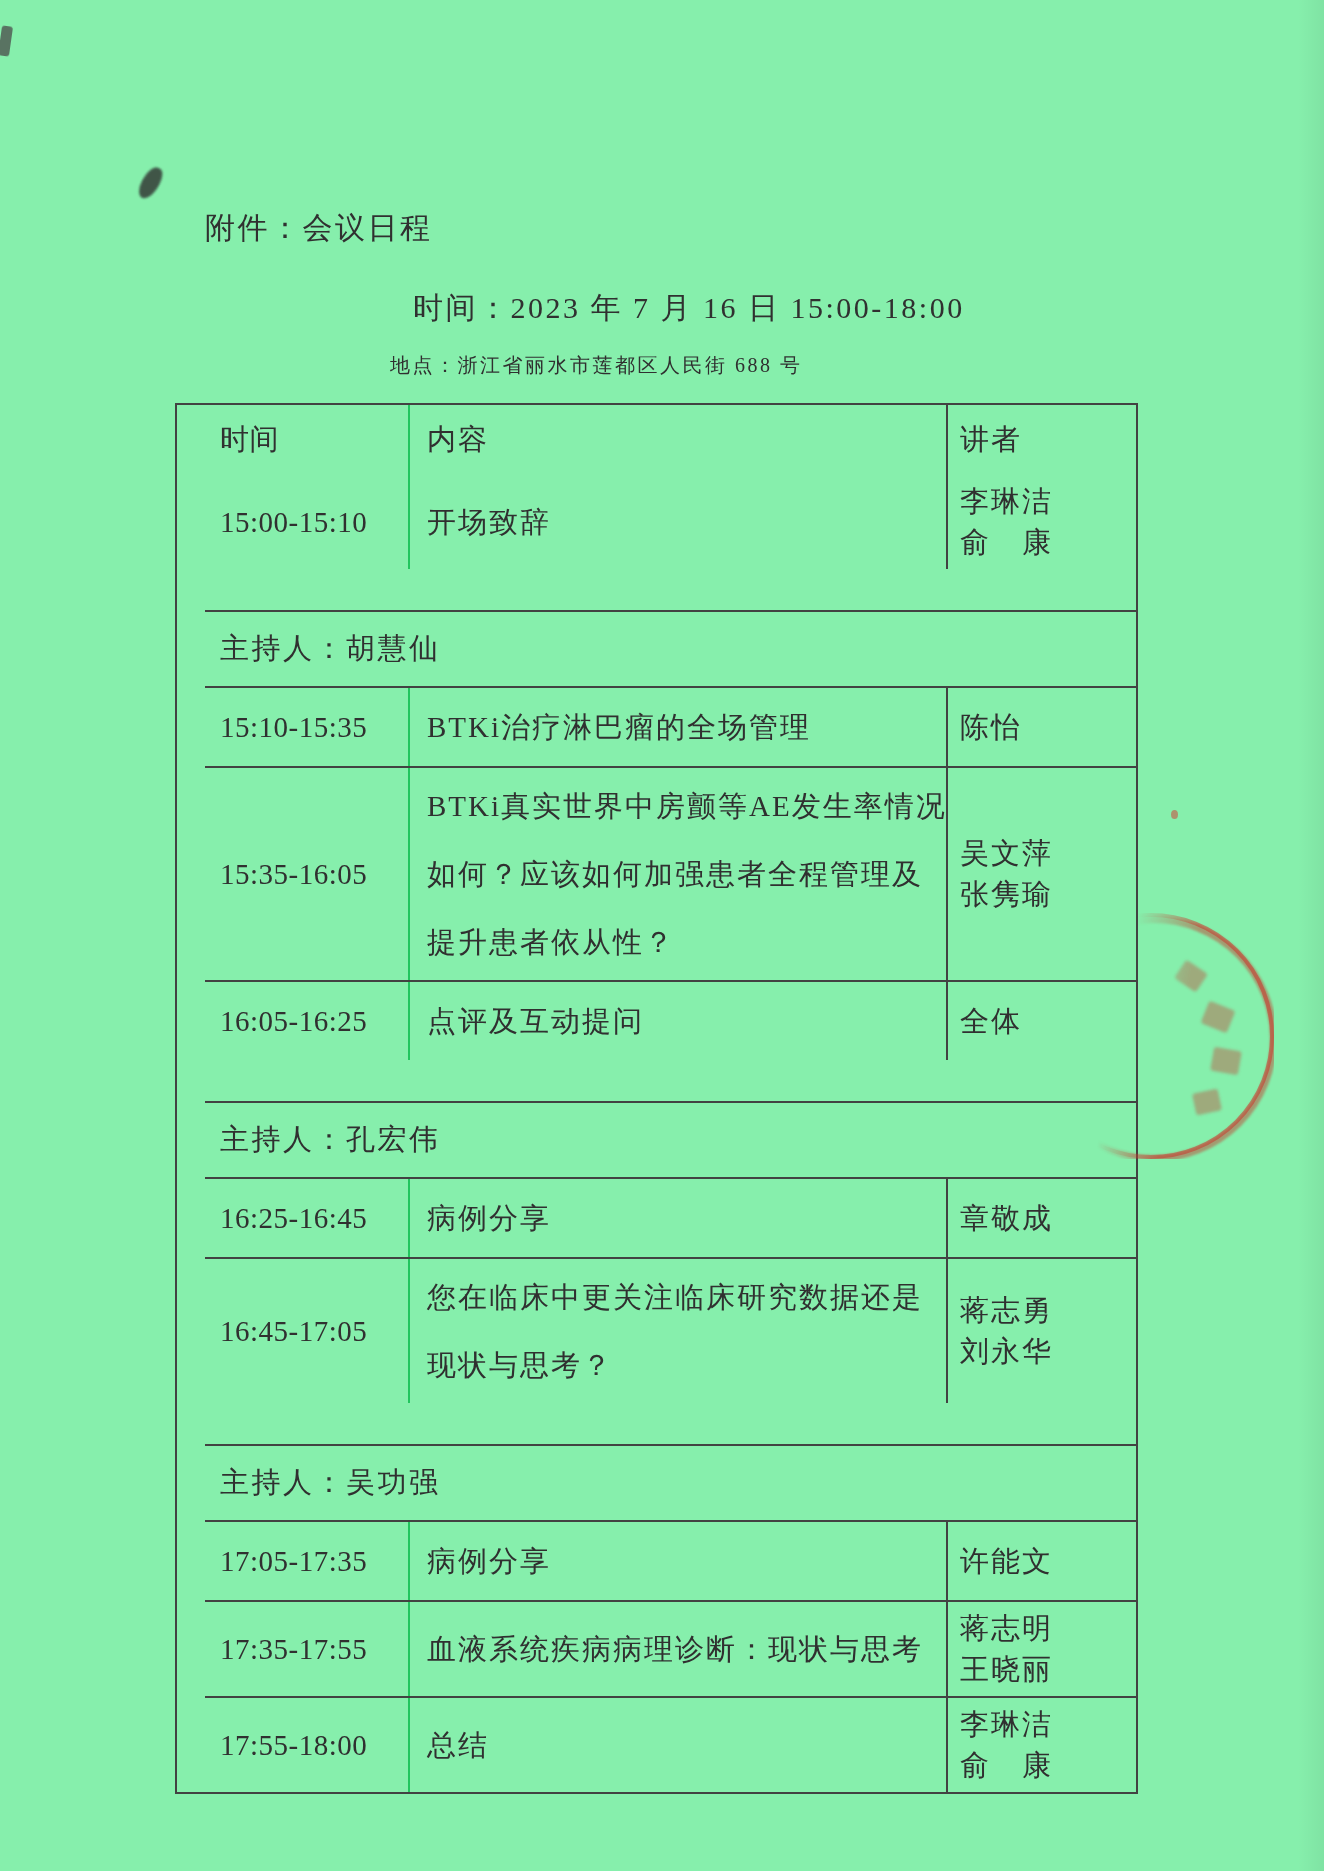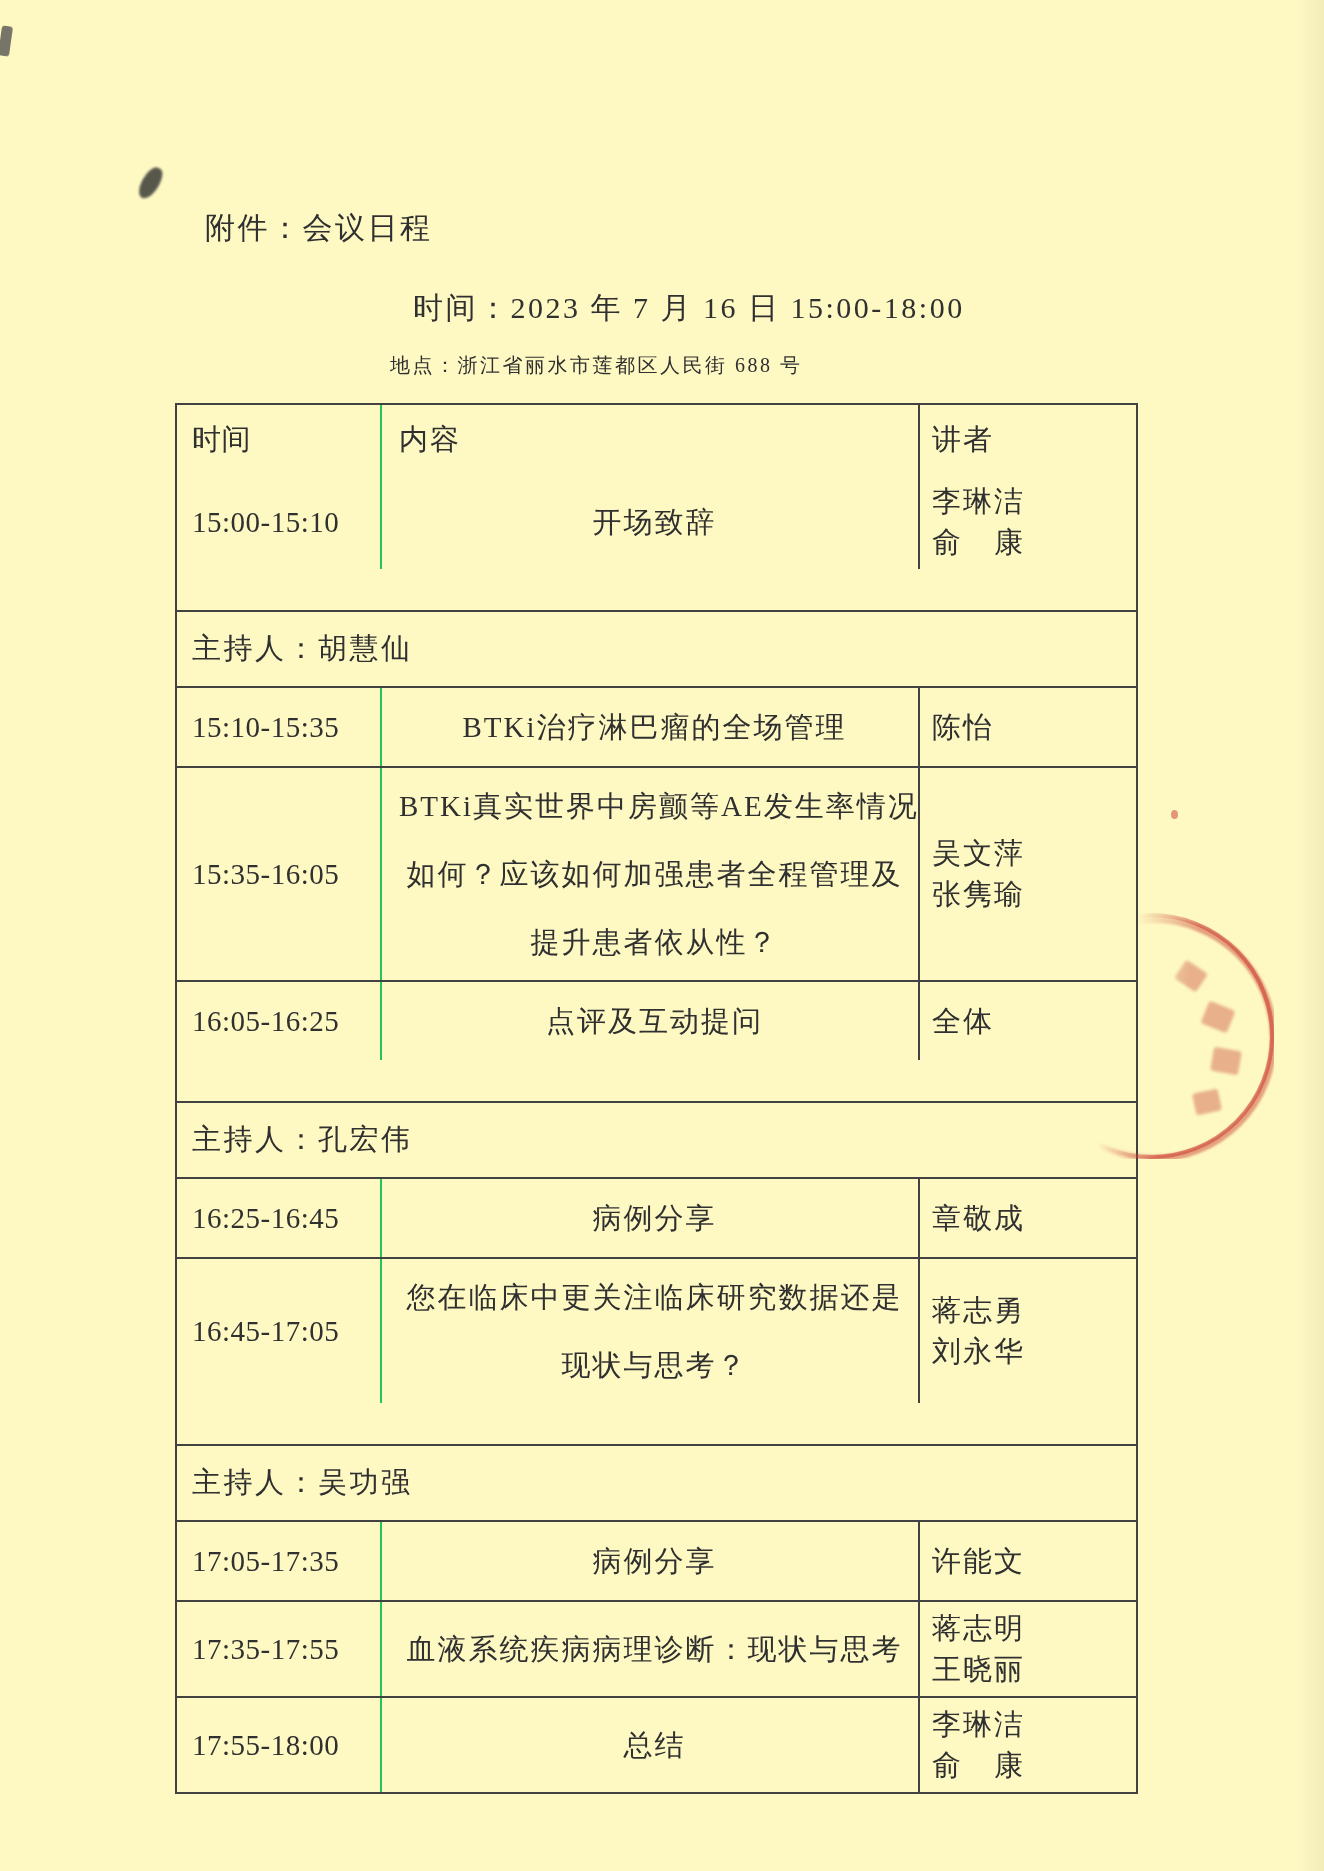--- a/index.html
+++ b/index.html
@@ -5,21 +5,21 @@
   html, body { margin: 0; padding: 0; }
   body {
     background: #e8e8e6;
     font-family: "Liberation Serif", "DejaVu Serif", serif;
   }
   .page {
     position: relative;
     width: 1324px;
     height: 1871px;
     margin: 0 auto;
-    background: #fef9c3;
+    background: #86efac;
     color: #303030;
     overflow: hidden;
   }
   
   .edge-shade {
     position: absolute; right: 0; top: 0; width: 26px; height: 100%;
     background: linear-gradient(to right, rgba(0,0,0,0), rgba(0,0,0,0.05));
     pointer-events: none;
   }
   
@@ -39,20 +39,21 @@
   .time-line     { left: 413px; top: 288px; font-size: 30px; text-align: right; }
   .location-line { left: 390px; top: 352px; font-size: 20px; }
 
   
   .schedule {
     position: absolute; left: 175px; top: 403px; width: 963px;
     border: 2px solid #424242;
     box-sizing: border-box;
     font-size: 29px;
     letter-spacing: 2px;
+    padding-left: 28px;
   }
   .row { display: flex; border-top: 2px solid #424242; box-sizing: border-box; }
   .row:first-child { border-top: none; }
   .cell { box-sizing: border-box; }
   .cell.time {
     width: 203px; flex: 0 0 203px;
     padding: 4px 4px 4px 15px;
     display: flex; align-items: center;
     letter-spacing: 0.5px;
   }
@@ -69,21 +70,21 @@
     display: flex; flex-direction: column; justify-content: center;
   }
   .row.header  { min-height: 70px; }
   .row.session { min-height: 80px; }
   .row.moderator {
     min-height: 76px;
     align-items: center;
     padding-left: 15px;
     margin-top: 41px;
   }
-  .cline { line-height: 68px; white-space: pre; text-align: center; }
+  .cline { line-height: 68px; white-space: pre; }
   .sline { line-height: 41px; white-space: pre; }
   .mod-label { letter-spacing: 2.5px; }
 
   
   .stamp {
     position: absolute; left: 1028px; top: 913px; width: 246px; height: 246px;
     -webkit-mask-image: linear-gradient(100deg, rgba(0,0,0,0) 38%, #000 60%);
     mask-image: linear-gradient(100deg, rgba(0,0,0,0) 38%, #000 60%);
     pointer-events: none;
   }

